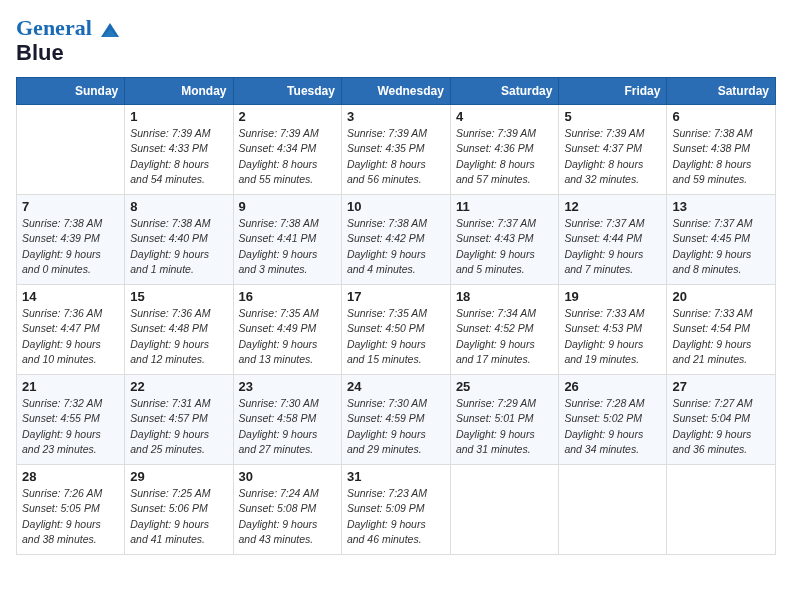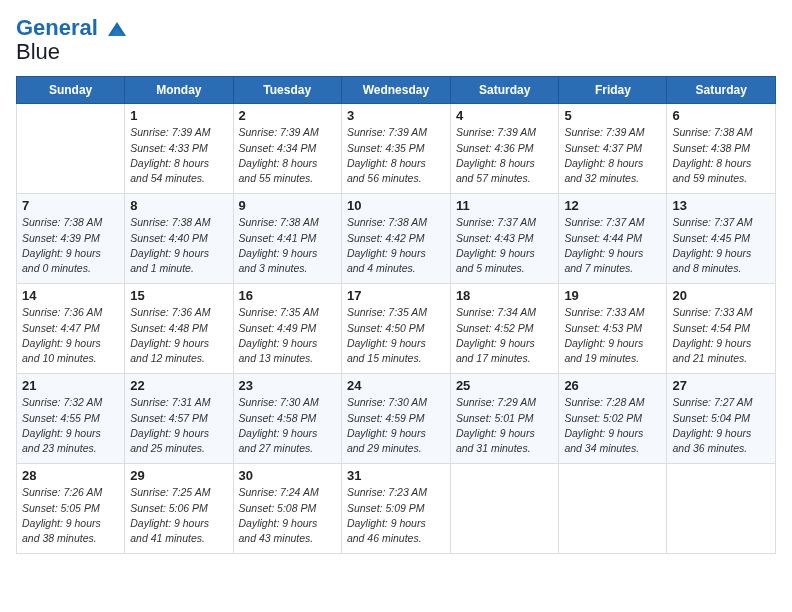--- a/index.html
+++ b/index.html
@@ -33,21 +33,21 @@
       color: #555;
     }
     .calendar {
       width: 100%;
       border-collapse: collapse;
       font-size: 11px;
     }
     .calendar th {
       background: #2a6db5;
       color: #fff;
-      text-align: center;
+      text-align: right;
       padding: 6px 6px;
       font-size: 12px;
       font-weight: bold;
       border: 1px solid #1a5a9a;
     }
     .calendar td {
       vertical-align: top;
       border: 1px solid #ddd;
       padding: 4px 5px;
       width: 110px;
@@ -75,30 +75,30 @@
     .week-row td {
       height: 90px;
     }
   </style>
 </head>
 <body>
 
 <div class="header">
   <div class="logo">
     <div>
-      <div style="display:flex;align-items:flex-end;">
+      <div style="display:flex;align-items:flex-end;font-family:Liberation Serif, serif;">
         <div style="font-size:22px;font-weight:bold;color:#1a1a2e;line-height:1.1;">
           <span style="color:#1a6bb5;">General</span>
           <svg width="22" height="22" viewBox="0 0 22 22" style="vertical-align:middle;margin-left:2px;">
             <polygon points="2,18 11,4 20,18" fill="#1a6bb5"></polygon>
             <polygon points="11,10 18,18 4,18" fill="#2e86c1" opacity="0.5"></polygon>
           </svg>
         </div>
       </div>
-      <div style="font-size:22px;font-weight:normal;color:#1a1a2e;line-height:1.1;">Blue</div>
+      <div style="font-size:22px;font-weight:bold;color:#1a1a2e;line-height:1.1;">Blue</div>
     </div>
   </div>
   <div class="title-block">
     <div class="month-title"></div>
     <div class="location"></div>
   </div>
 </div>
 
 <table class="calendar">
   <thead>

